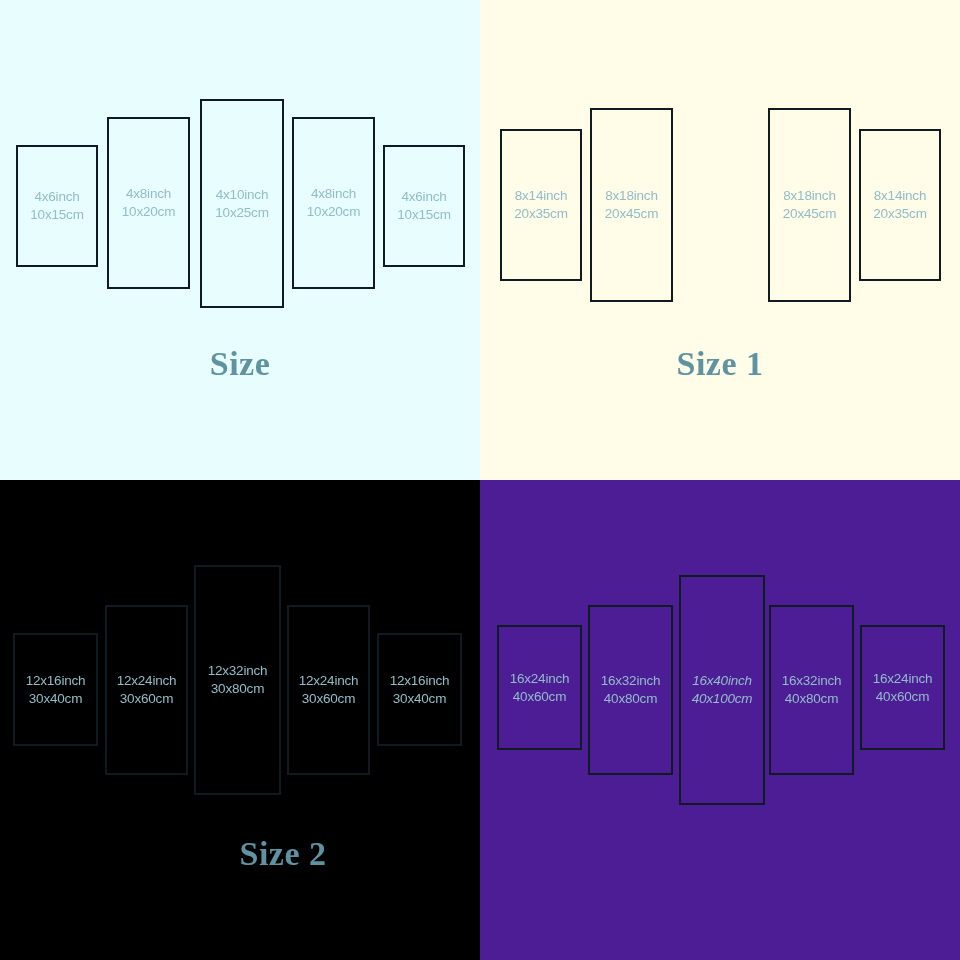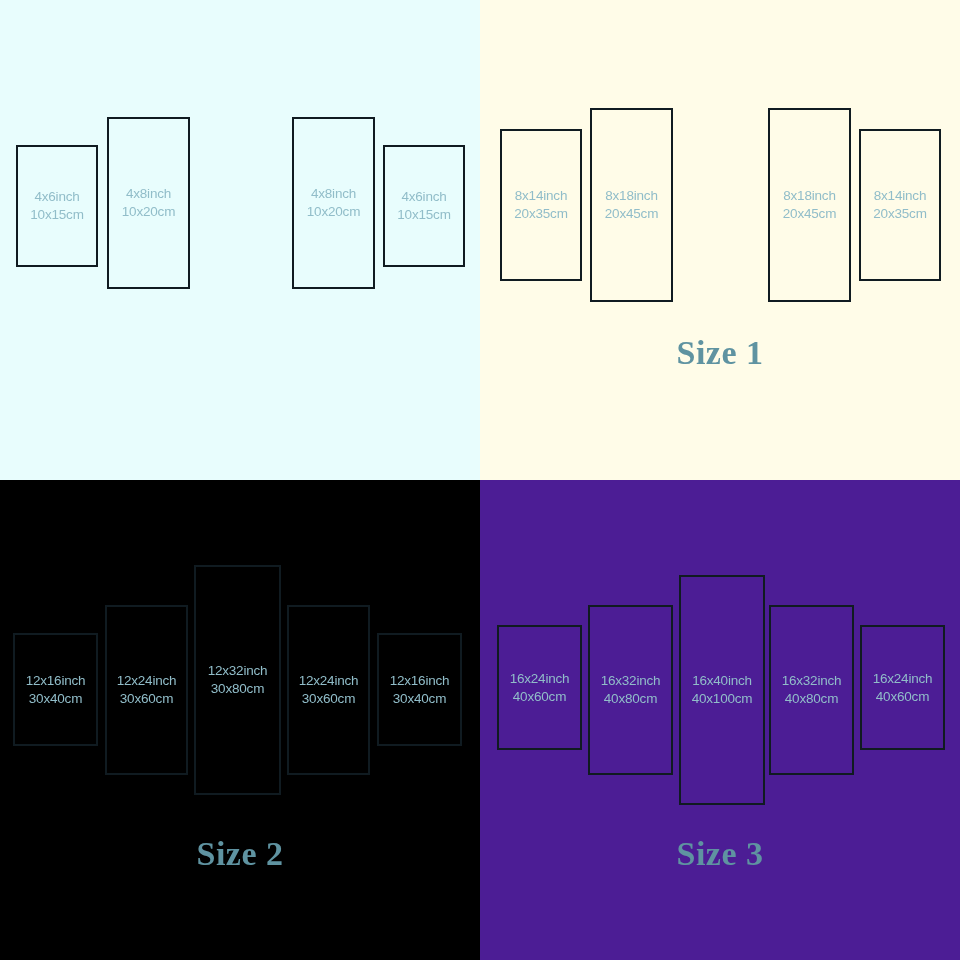--- a/index.html
+++ b/index.html
@@ -73,78 +73,81 @@
 
 <div id="board">
     <div class="quadrant" style="background: rgb(232, 253, 253);">
       <div class="panels">
         <div class="panel" style="left: 16px; top: 145px; width: 82px; height: 122px; border-color: rgb(16, 27, 33);">
           <div class="panel-label" style="color: rgb(145, 189, 201);"><span>4x6inch</span><span class="line2">10x15cm</span></div>
         </div>
         <div class="panel" style="left: 107px; top: 117px; width: 83px; height: 172px; border-color: rgb(16, 27, 33);">
           <div class="panel-label" style="color: rgb(145, 189, 201);"><span>4x8inch</span><span class="line2">10x20cm</span></div>
         </div>
+        <div class="panel" style="left: 200px; top: 99px; width: 84px; height: 209px; border-color: rgb(16, 27, 33);">
+          <div class="panel-label" style="color: rgb(145, 189, 201);"><span>4x10inch</span><span class="line2">10x25cm</span></div>
+        </div>
         <div class="panel" style="left: 292px; top: 117px; width: 83px; height: 172px; border-color: rgb(16, 27, 33);">
           <div class="panel-label" style="color: rgb(145, 189, 201);"><span>4x8inch</span><span class="line2">10x20cm</span></div>
         </div>
         <div class="panel" style="left: 383px; top: 145px; width: 82px; height: 122px; border-color: rgb(16, 27, 33);">
           <div class="panel-label" style="color: rgb(145, 189, 201);"><span>4x6inch</span><span class="line2">10x15cm</span></div>
         </div>
       </div>
+      <div class="quad-title" style="top: 345px; color: rgb(95, 147, 161);">Size</div>
     </div>
     <div class="quadrant" style="background: rgb(255, 252, 232);">
       <div class="panels">
         <div class="panel" style="left: 20px; top: 129px; width: 82px; height: 152px; border-color: rgb(16, 27, 33);">
           <div class="panel-label" style="color: rgb(145, 189, 201);"><span>8x14inch</span><span class="line2">20x35cm</span></div>
         </div>
         <div class="panel" style="left: 110px; top: 108px; width: 83px; height: 194px; border-color: rgb(16, 27, 33);">
           <div class="panel-label" style="color: rgb(145, 189, 201);"><span>8x18inch</span><span class="line2">20x45cm</span></div>
         </div>
         <div class="panel" style="left: 288px; top: 108px; width: 83px; height: 194px; border-color: rgb(16, 27, 33);">
           <div class="panel-label" style="color: rgb(145, 189, 201);"><span>8x18inch</span><span class="line2">20x45cm</span></div>
         </div>
         <div class="panel" style="left: 379px; top: 129px; width: 82px; height: 152px; border-color: rgb(16, 27, 33);">
           <div class="panel-label" style="color: rgb(145, 189, 201);"><span>8x14inch</span><span class="line2">20x35cm</span></div>
         </div>
       </div>
-      <div class="quad-title" style="top: 334px; color: rgb(95, 147, 161);">Size 1</div>
+      <div class="quad-title" style="top: 345px; color: rgb(95, 147, 161);">Size 1</div>
     </div>
     <div class="quadrant" style="background: #000000;">
       <div class="panels">
         <div class="panel" style="left: 13px; top: 153px; width: 85px; height: 113px; border-color: rgb(16, 27, 33);">
           <div class="panel-label" style="color: rgb(145, 189, 201);"><span>12x16inch</span><span class="line2">30x40cm</span></div>
         </div>
         <div class="panel" style="left: 105px; top: 125px; width: 83px; height: 170px; border-color: rgb(16, 27, 33);">
           <div class="panel-label" style="color: rgb(145, 189, 201);"><span>12x24inch</span><span class="line2">30x60cm</span></div>
         </div>
         <div class="panel" style="left: 194px; top: 85px; width: 87px; height: 230px; border-color: rgb(16, 27, 33);">
           <div class="panel-label" style="color: rgb(145, 189, 201);"><span>12x32inch</span><span class="line2">30x80cm</span></div>
         </div>
         <div class="panel" style="left: 287px; top: 125px; width: 83px; height: 170px; border-color: rgb(16, 27, 33);">
           <div class="panel-label" style="color: rgb(145, 189, 201);"><span>12x24inch</span><span class="line2">30x60cm</span></div>
         </div>
         <div class="panel" style="left: 377px; top: 153px; width: 85px; height: 113px; border-color: rgb(16, 27, 33);">
           <div class="panel-label" style="color: rgb(145, 189, 201);"><span>12x16inch</span><span class="line2">30x40cm</span></div>
         </div>
       </div>
-      <div class="quad-title" style="top: 355px; color: rgb(95, 147, 161);">Size 2</div>
+      <div class="quad-title" style="top: 355px; color: rgb(95, 147, 161); margin-left: 43px;">Size 2</div>
     </div>
     <div class="quadrant" style="background: #4c1d95;">
       <div class="panels">
         <div class="panel" style="left: 17px; top: 145px; width: 85px; height: 125px; border-color: rgb(16, 27, 33);">
           <div class="panel-label" style="color: rgb(145, 189, 201);"><span>16x24inch</span><span class="line2">40x60cm</span></div>
         </div>
         <div class="panel" style="left: 108px; top: 125px; width: 85px; height: 170px; border-color: rgb(16, 27, 33);">
           <div class="panel-label" style="color: rgb(145, 189, 201);"><span>16x32inch</span><span class="line2">40x80cm</span></div>
         </div>
         <div class="panel" style="left: 199px; top: 95px; width: 86px; height: 230px; border-color: rgb(16, 27, 33);">
-          <div class="panel-label" style="color: rgb(145, 189, 201);"><span>16x40inch</span><span class="line2">40x100cm</span></div>
+          <div class="panel-label" style="color: rgb(145, 189, 201); font-style: italic;"><span>16x40inch</span><span class="line2">40x100cm</span></div>
         </div>
         <div class="panel" style="left: 289px; top: 125px; width: 85px; height: 170px; border-color: rgb(16, 27, 33);">
           <div class="panel-label" style="color: rgb(145, 189, 201);"><span>16x32inch</span><span class="line2">40x80cm</span></div>
         </div>
         <div class="panel" style="left: 380px; top: 145px; width: 85px; height: 125px; border-color: rgb(16, 27, 33);">
           <div class="panel-label" style="color: rgb(145, 189, 201);"><span>16x24inch</span><span class="line2">40x60cm</span></div>
         </div>
       </div>
-      <div class="quad-title" style="top: 355px; color: rgb(95, 147, 161);">Size 3</div>
     </div>
   </div>
 
 </body></html>

